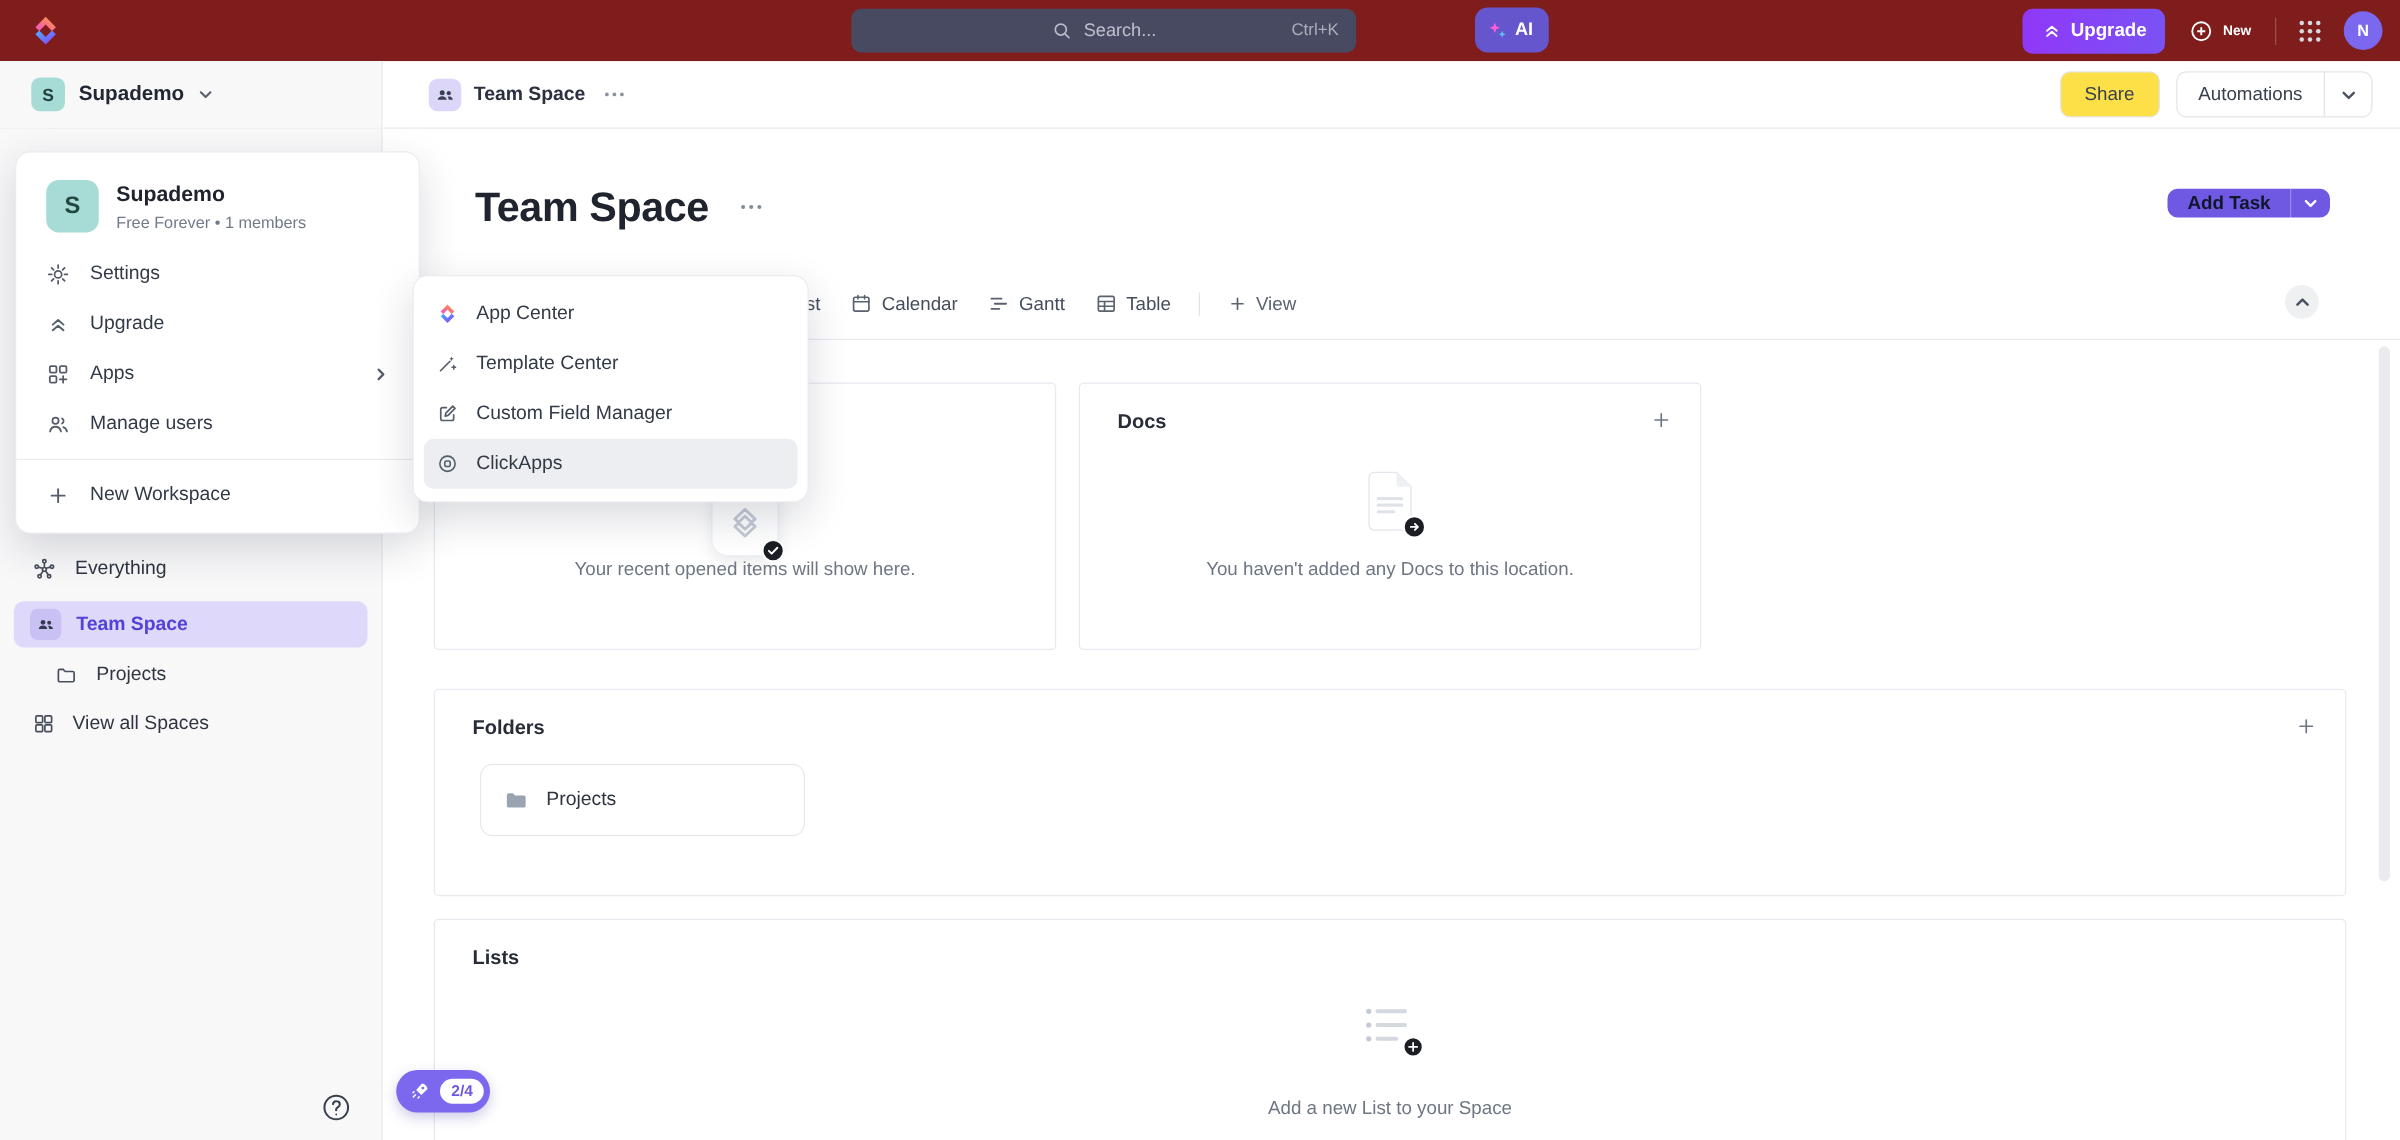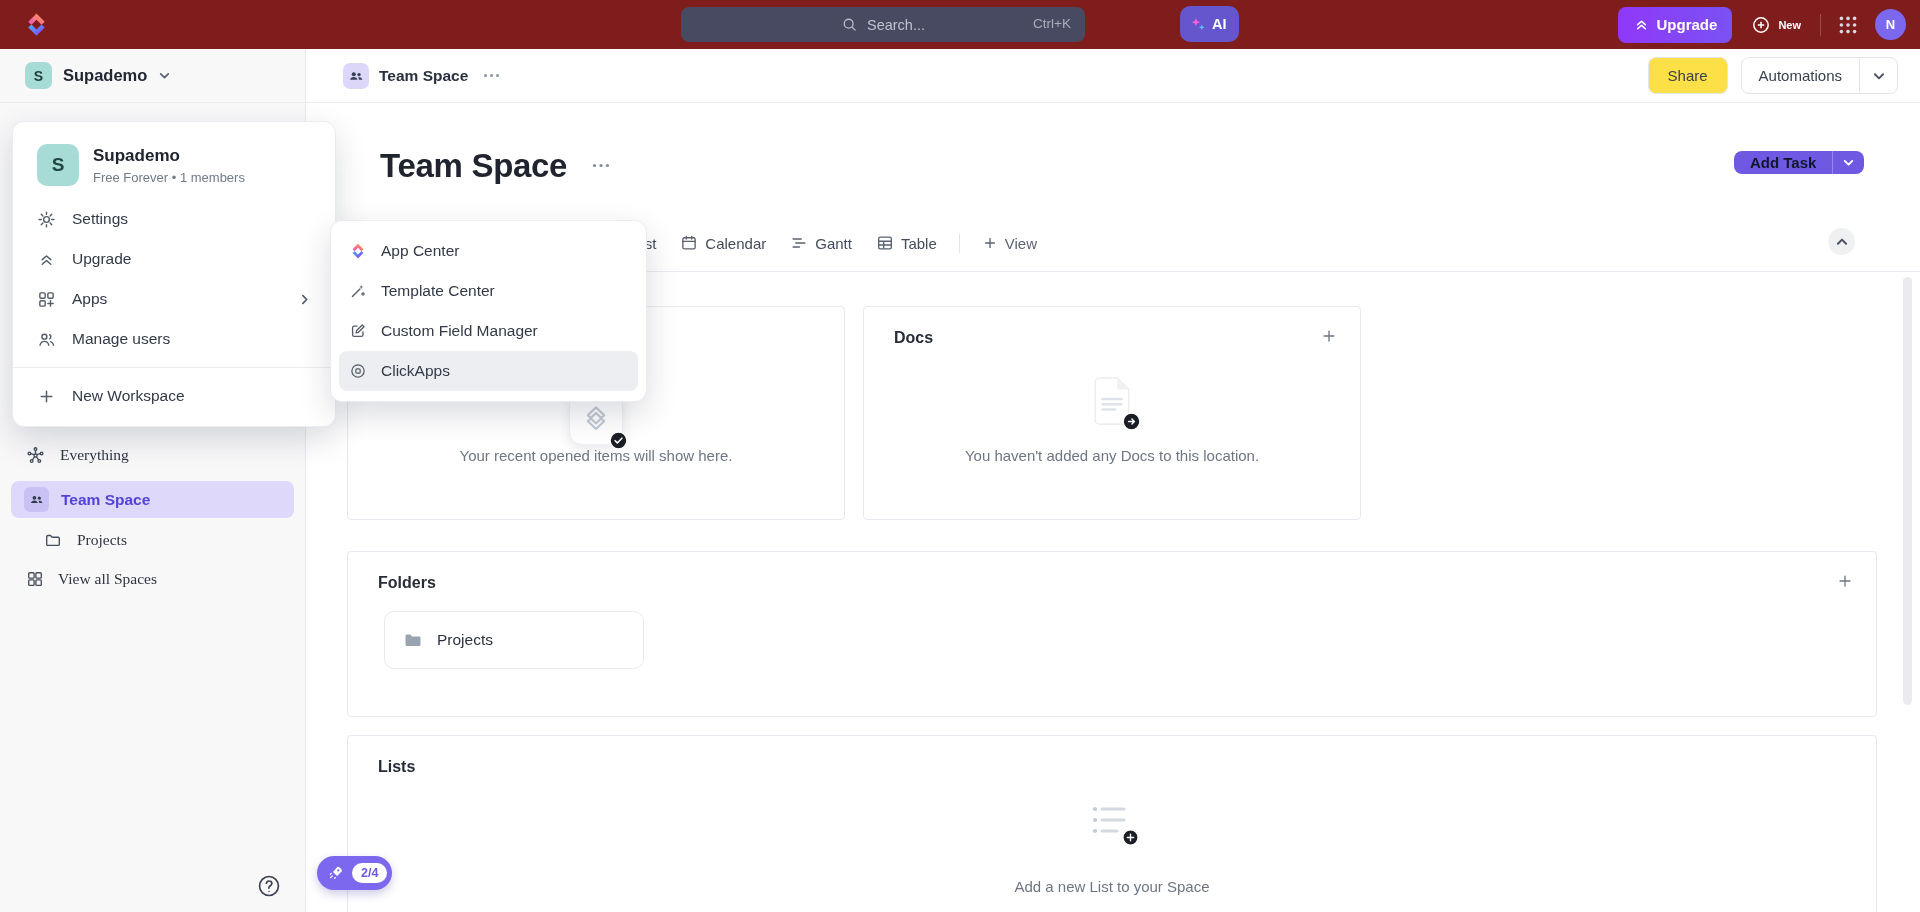--- a/index.html
+++ b/index.html
@@ -41,21 +41,21 @@
   .loc-spacer{flex:1;}
   .share-btn{height:37px;padding:0 19px;border:1px solid #e3e5ea;border-radius:8px;background:#fde047;font-size:15px;
     color:#39404e;font-family:inherit;cursor:pointer;margin-right:13px;}
   .autom-btn{height:37px;border:1px solid #e3e5ea;border-radius:8px;background:#fff;display:flex;align-items:center;cursor:pointer;}
   .autom-label{padding:0 17px;font-size:15px;color:#39404e;}
   .autom-chevron{width:38px;height:37px;border-left:1px solid #e3e5ea;display:flex;align-items:center;justify-content:center;color:#4a5160;}
 
   
   .sidebar{position:absolute;left:0;top:103px;width:306px;bottom:0;background:#f8f8f9;border-right:1px solid #e8eaed;}
   .sb-item{position:absolute;left:0;right:0;height:40px;display:flex;align-items:center;padding-left:26px;gap:15px;
-    font-size:15.5px;color:#2f3542;cursor:pointer;font-family:Liberation Serif, serif;}
+    font-size:15.5px;color:#2f3542;cursor:pointer;}
   .sb-item svg{color:#474e5c;}
   .sb-selected{position:absolute;left:11px;right:11px;height:37px;border-radius:8px;background:#ded8fa;display:flex;
     align-items:center;padding-left:13px;gap:12px;font-size:15.5px;font-weight:600;color:#5342d6;cursor:pointer;}
   .sb-chip{width:25px;height:25px;border-radius:6px;background:#c9c1f4;display:flex;align-items:center;justify-content:center;}
   .sb-footer{position:absolute;left:0;right:0;bottom:0;height:52px;border-top:1px solid #e8eaed;display:flex;
     align-items:center;padding-left:25px;gap:13px;font-size:15.5px;color:#2f3542;cursor:pointer;}
   .sb-help{position:absolute;right:23px;bottom:13px;width:26px;height:26px;cursor:pointer;}
 
   
   .page-title{position:absolute;left:380px;top:147px;font-size:33px;font-weight:700;color:#20242e;letter-spacing:-.3px;}

